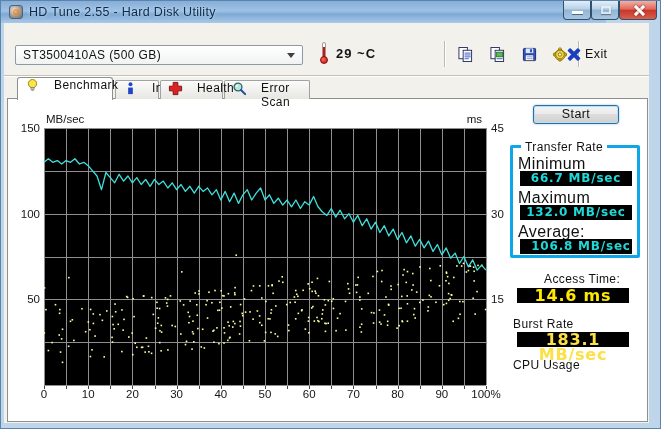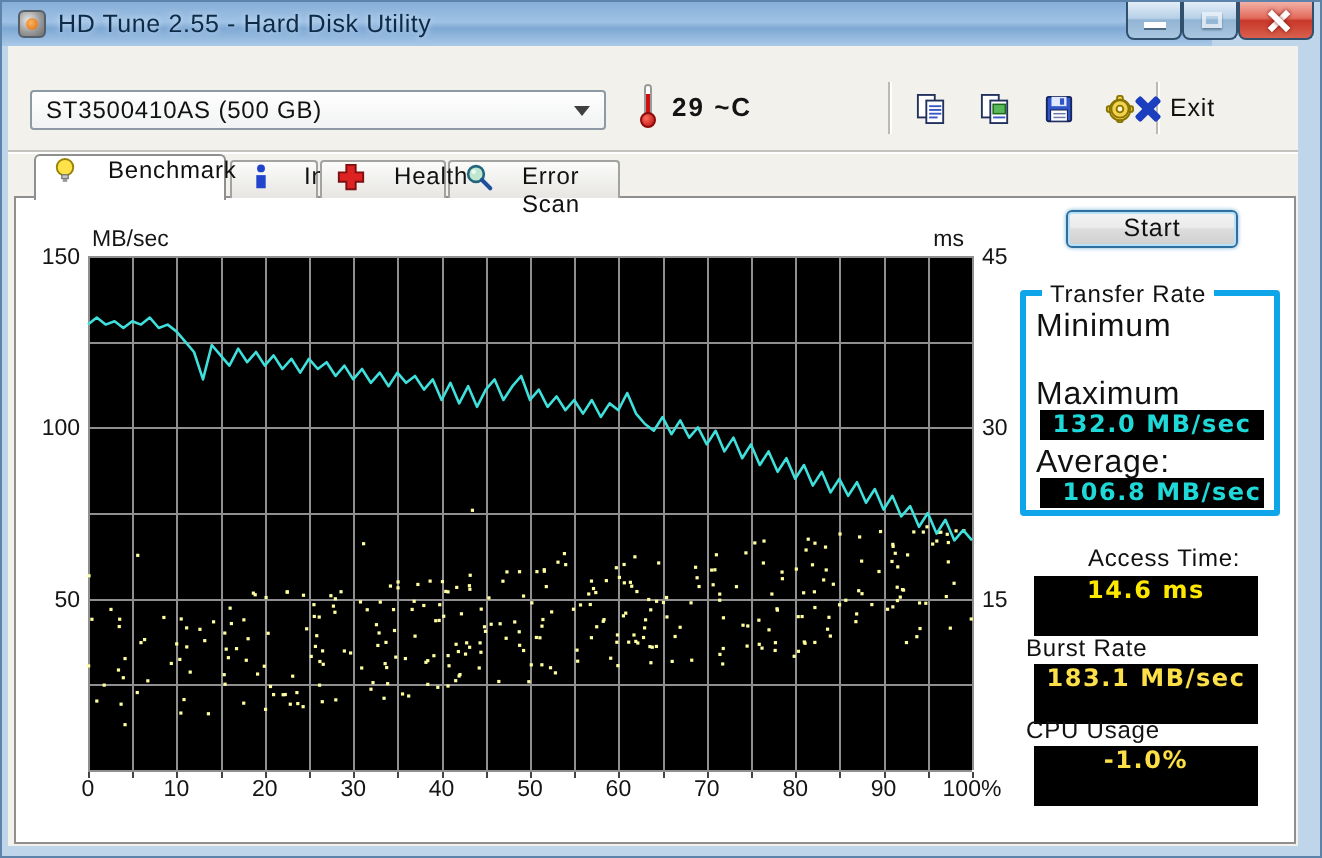--- a/index.html
+++ b/index.html
@@ -83,22 +83,22 @@
     border:1px solid #2f6f9f; border-radius:3px;
     background:linear-gradient(#f4f4f4 0%, #ebebeb 45%, #dddddd 50%, #cfcfcf 100%);
     box-shadow:inset 0 0 0 1px #b6e0f7, 0 0 2px #7ab1d8;
     font-size:12.5px; color:#111; text-align:center; line-height:17px; letter-spacing:0.4px;
     cursor:default; }
   .groupbox{ position:absolute; left:509px; top:144px; width:130px; height:113px;
     border:3px solid #0ea5e9; border-radius:2px; z-index:5; background:#fff; }
   .groupbox .legend{ position:absolute; left:8px; top:-8px; background:#fff; padding:0 4px;
     font-size:12px; color:#111; letter-spacing:0.4px; }
   .stat-label{ position:absolute; font-size:12px; color:#111; letter-spacing:0.4px; z-index:5; }
-  .stat-box{ position:absolute; width:112px; height:30px; background:#000; z-index:5;
-    font-size:12px; font-weight:bold; text-align:center; line-height:15px;
+  .stat-box{ position:absolute; width:112px; height:15px; background:#000; z-index:5;
+    font-size:16px; font-weight:bold; text-align:center; line-height:15px;
     letter-spacing:0.8px; font-family:"DejaVu Sans","Liberation Sans",sans-serif; }
   .gb-label{ position:absolute; font-size:16px; color:#111; letter-spacing:0.4px; }
   .gb-box{ position:absolute; left:7px; width:112px; height:15px; background:#000;
     font-size:12px; font-weight:bold; text-align:center; line-height:15px; letter-spacing:0.8px;
     font-family:"DejaVu Sans","Liberation Sans",sans-serif; }
   .cyan{ color:#1fd9d9; }
   .yellow{ color:#ffe800; }
   .white{ color:#fde047; }
   
   #chart-svg{ position:absolute; left:0; top:0; z-index:3; pointer-events:none; }
@@ -627,28 +627,28 @@
       <text fill="#151515" font-size="11.5px" font-family="&quot;Liberation Sans&quot;,&quot;DejaVu Sans&quot;,sans-serif" x="485" y="397" text-anchor="middle">100%</text>
       <text fill="#151515" font-size="11.5px" font-family="&quot;Liberation Sans&quot;,&quot;DejaVu Sans&quot;,sans-serif" x="45" y="122" text-anchor="start">MB/sec</text>
       <text fill="#151515" font-size="11.5px" font-family="&quot;Liberation Sans&quot;,&quot;DejaVu Sans&quot;,sans-serif" x="481" y="122" text-anchor="end">ms</text>
     </svg>
 
   <div class="start-btn">Start</div>
 
   <div class="groupbox">
     <span class="legend">Transfer Rate</span>
     <div class="gb-label" style="left:5px; top:7px;">Minimum</div>
+    <div class="gb-box cyan" style="top:23px;">66.7 MB/sec</div>
     <div class="gb-label" style="left:5px; top:41px;">Maximum</div>
     <div class="gb-box cyan" style="top:57px;">132.0 MB/sec</div>
     <div class="gb-label" style="left:5px; top:75px;">Average:</div>
     <div class="gb-box cyan" style="top:91px;padding-left:10px;">106.8 MB/sec</div>
   </div>
 
   <div class="stat-label" style="left:512px; top:271px;margin-left:31px;">Access Time:</div>
   <div class="stat-box yellow" style="left:516px; top:287px;">14.6 ms</div>
 
   <div class="stat-label" style="left:512px; top:316px;">Burst Rate</div>
   <div class="stat-box white" style="left:516px; top:331px;">183.1 MB/sec</div>
 
   <div class="stat-label" style="left:512px; top:357px;">CPU Usage</div>
-  <div class="stat-box white" style="left:516px; top:372px;">-1.0%</div>
 
 </div>
 
 </body></html>

